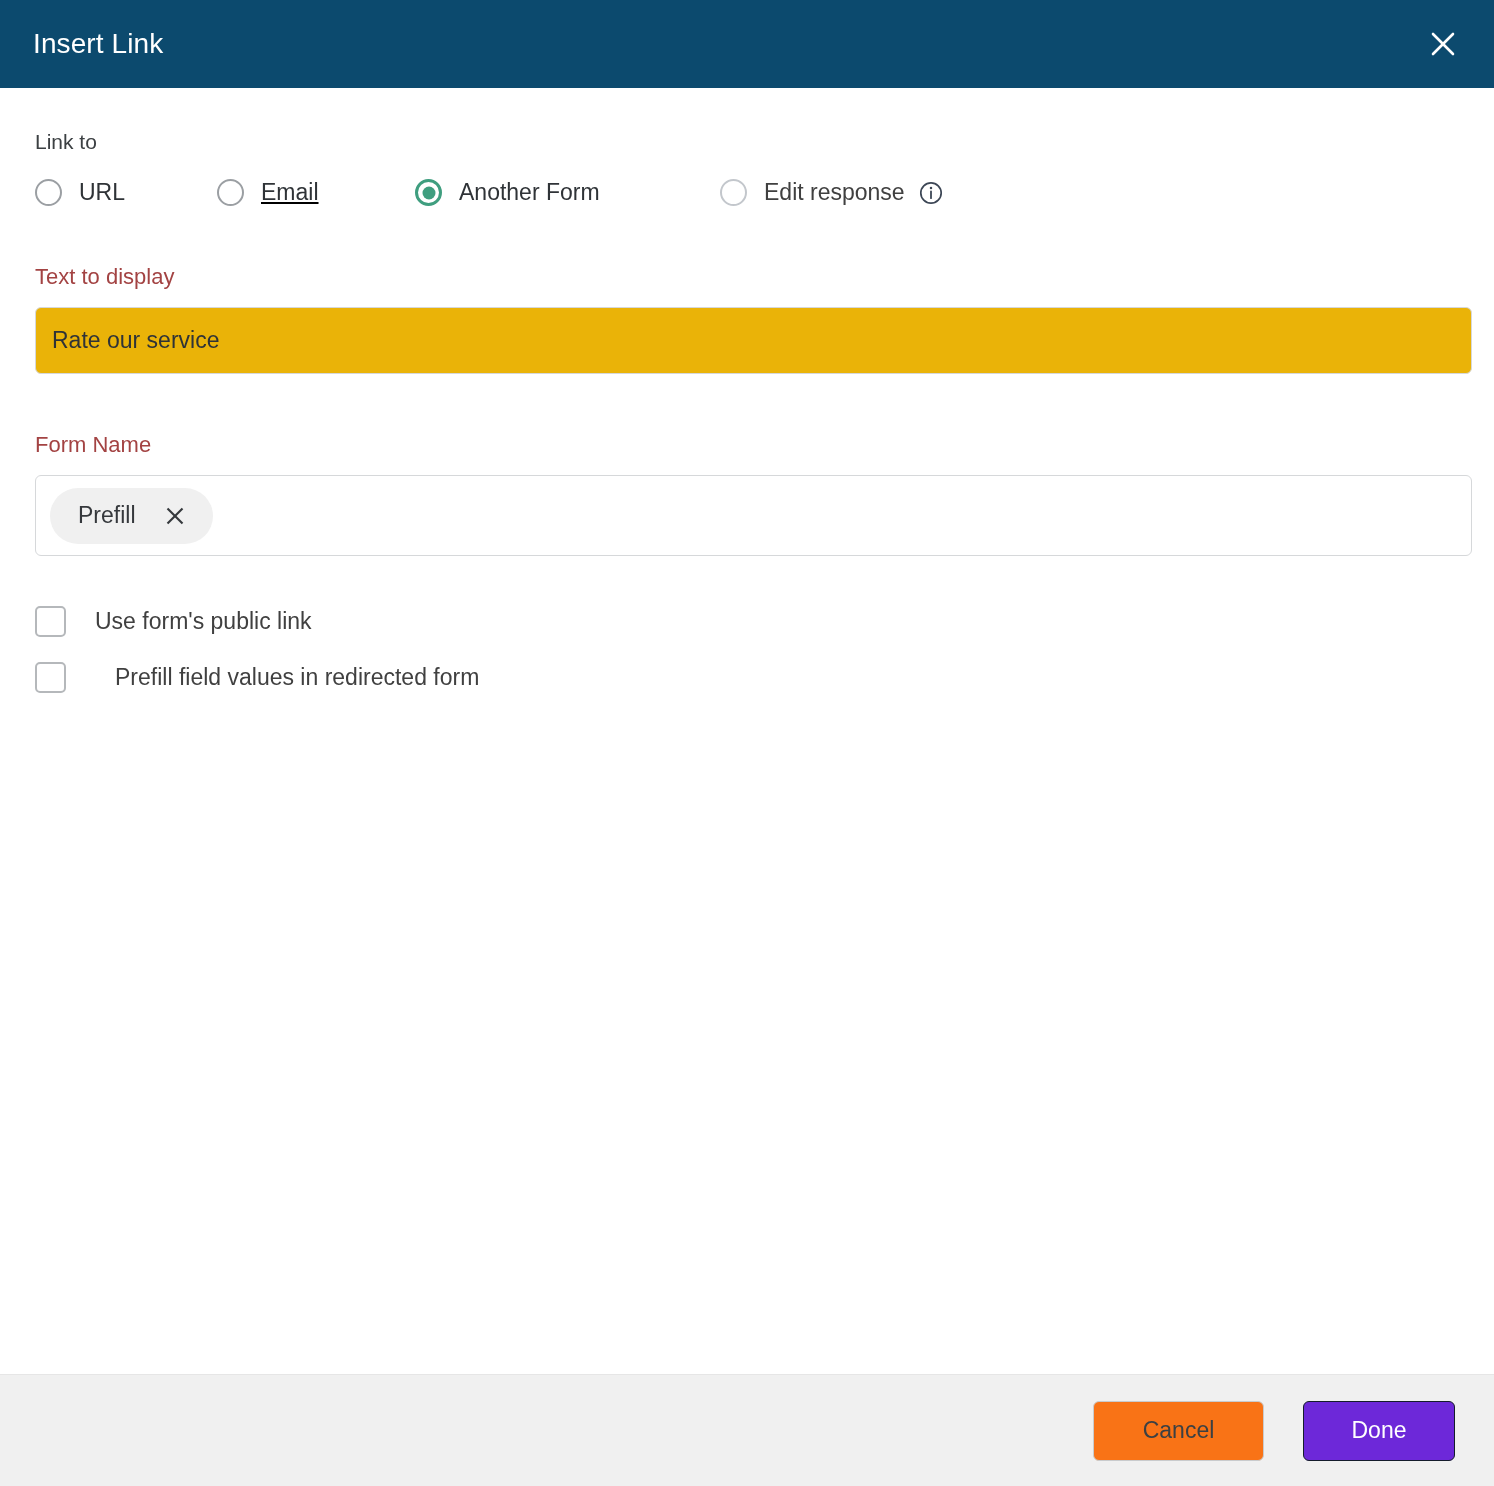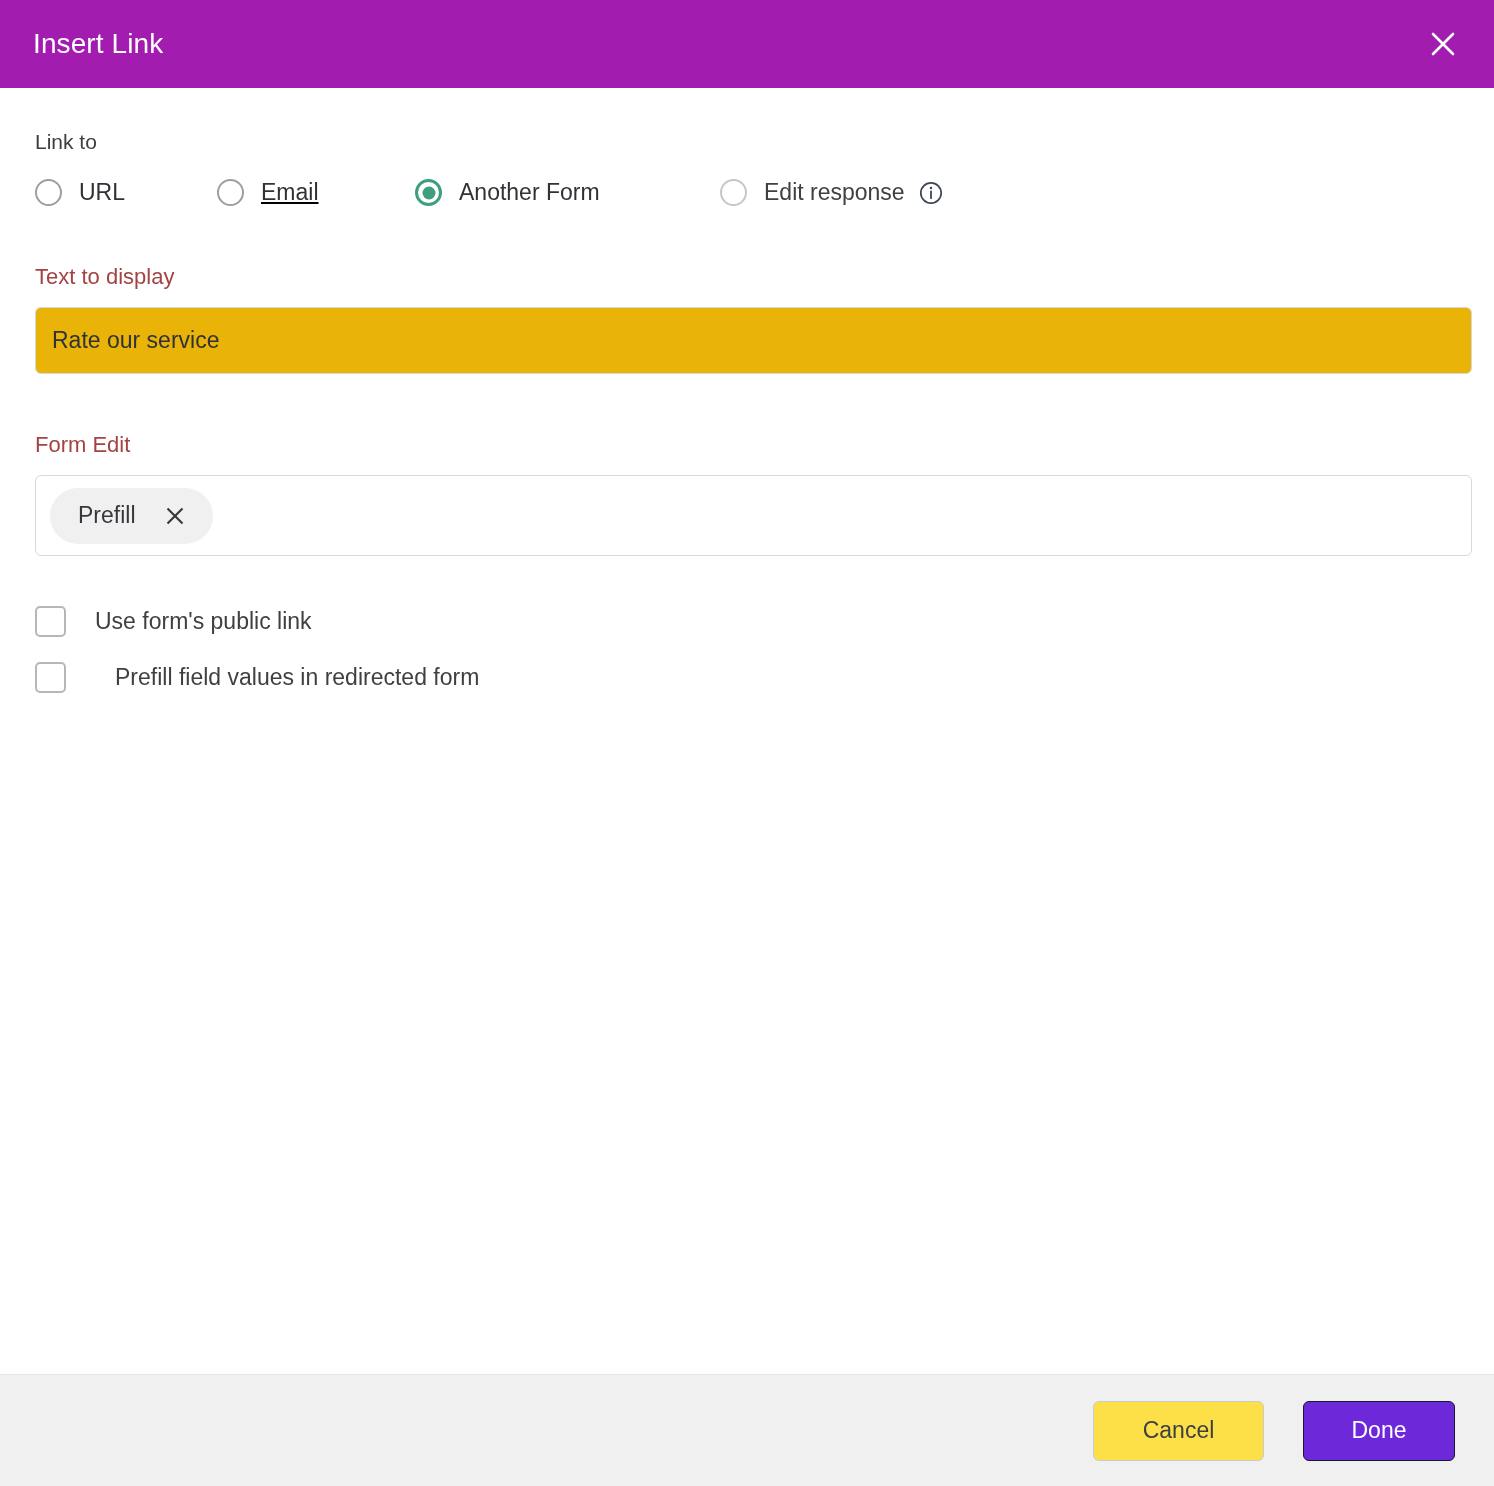--- a/index.html
+++ b/index.html
@@ -19,21 +19,21 @@
     width: 1494px;
     height: 1486px;
     background: #ffffff;
     display: flex;
     flex-direction: column;
   }
 
   
   .dialog-header {
     height: 88px;
-    background: #a21caf;
+    background: #0c4a6e;
     display: flex;
     align-items: center;
     justify-content: space-between;
     padding: 0 26px 0 33px;
     box-sizing: border-box;
     flex: 0 0 auto;
   }
   .dialog-title {
     color: #ffffff;
     font-size: 28px;
@@ -239,21 +239,21 @@
     cursor: pointer;
     line-height: 1;
     display: inline-flex;
     align-items: center;
     justify-content: center;
     box-sizing: border-box;
   }
   .btn-cancel {
     width: 171px;
     height: 60px;
-    background: #fde047;
+    background: #f97316;
     border: 1px solid #c9cbcd;
     color: #3c4043;
   }
   .btn-done {
     width: 152px;
     height: 60px;
     background: #6d28d9;
     border: 1px solid #141c2b;
     color: #ffffff;
     margin-left: 39px;
@@ -308,21 +308,21 @@
         </span>
       </div>
 
     </div>
 
     
     <div class="field-label text-to-display">Text to display</div>
     <input class="text-input" type="text" value="Rate our service" style="">
 
     
-    <div class="field-label form-name">Form Edit</div>
+    <div class="field-label form-name">Form Name</div>
     <div class="chip-field">
       <div class="chip">
         <span class="chip-label">Prefill</span>
         <span class="chip-remove">
           <svg width="24" height="24" viewBox="0 0 24 24" aria-hidden="true">
             <line x1="4.5" y1="4.5" x2="19.5" y2="19.5" stroke="#35383c" stroke-width="2.1" stroke-linecap="butt"></line>
             <line x1="19.5" y1="4.5" x2="4.5" y2="19.5" stroke="#35383c" stroke-width="2.1" stroke-linecap="butt"></line>
           </svg>
         </span>
       </div>

